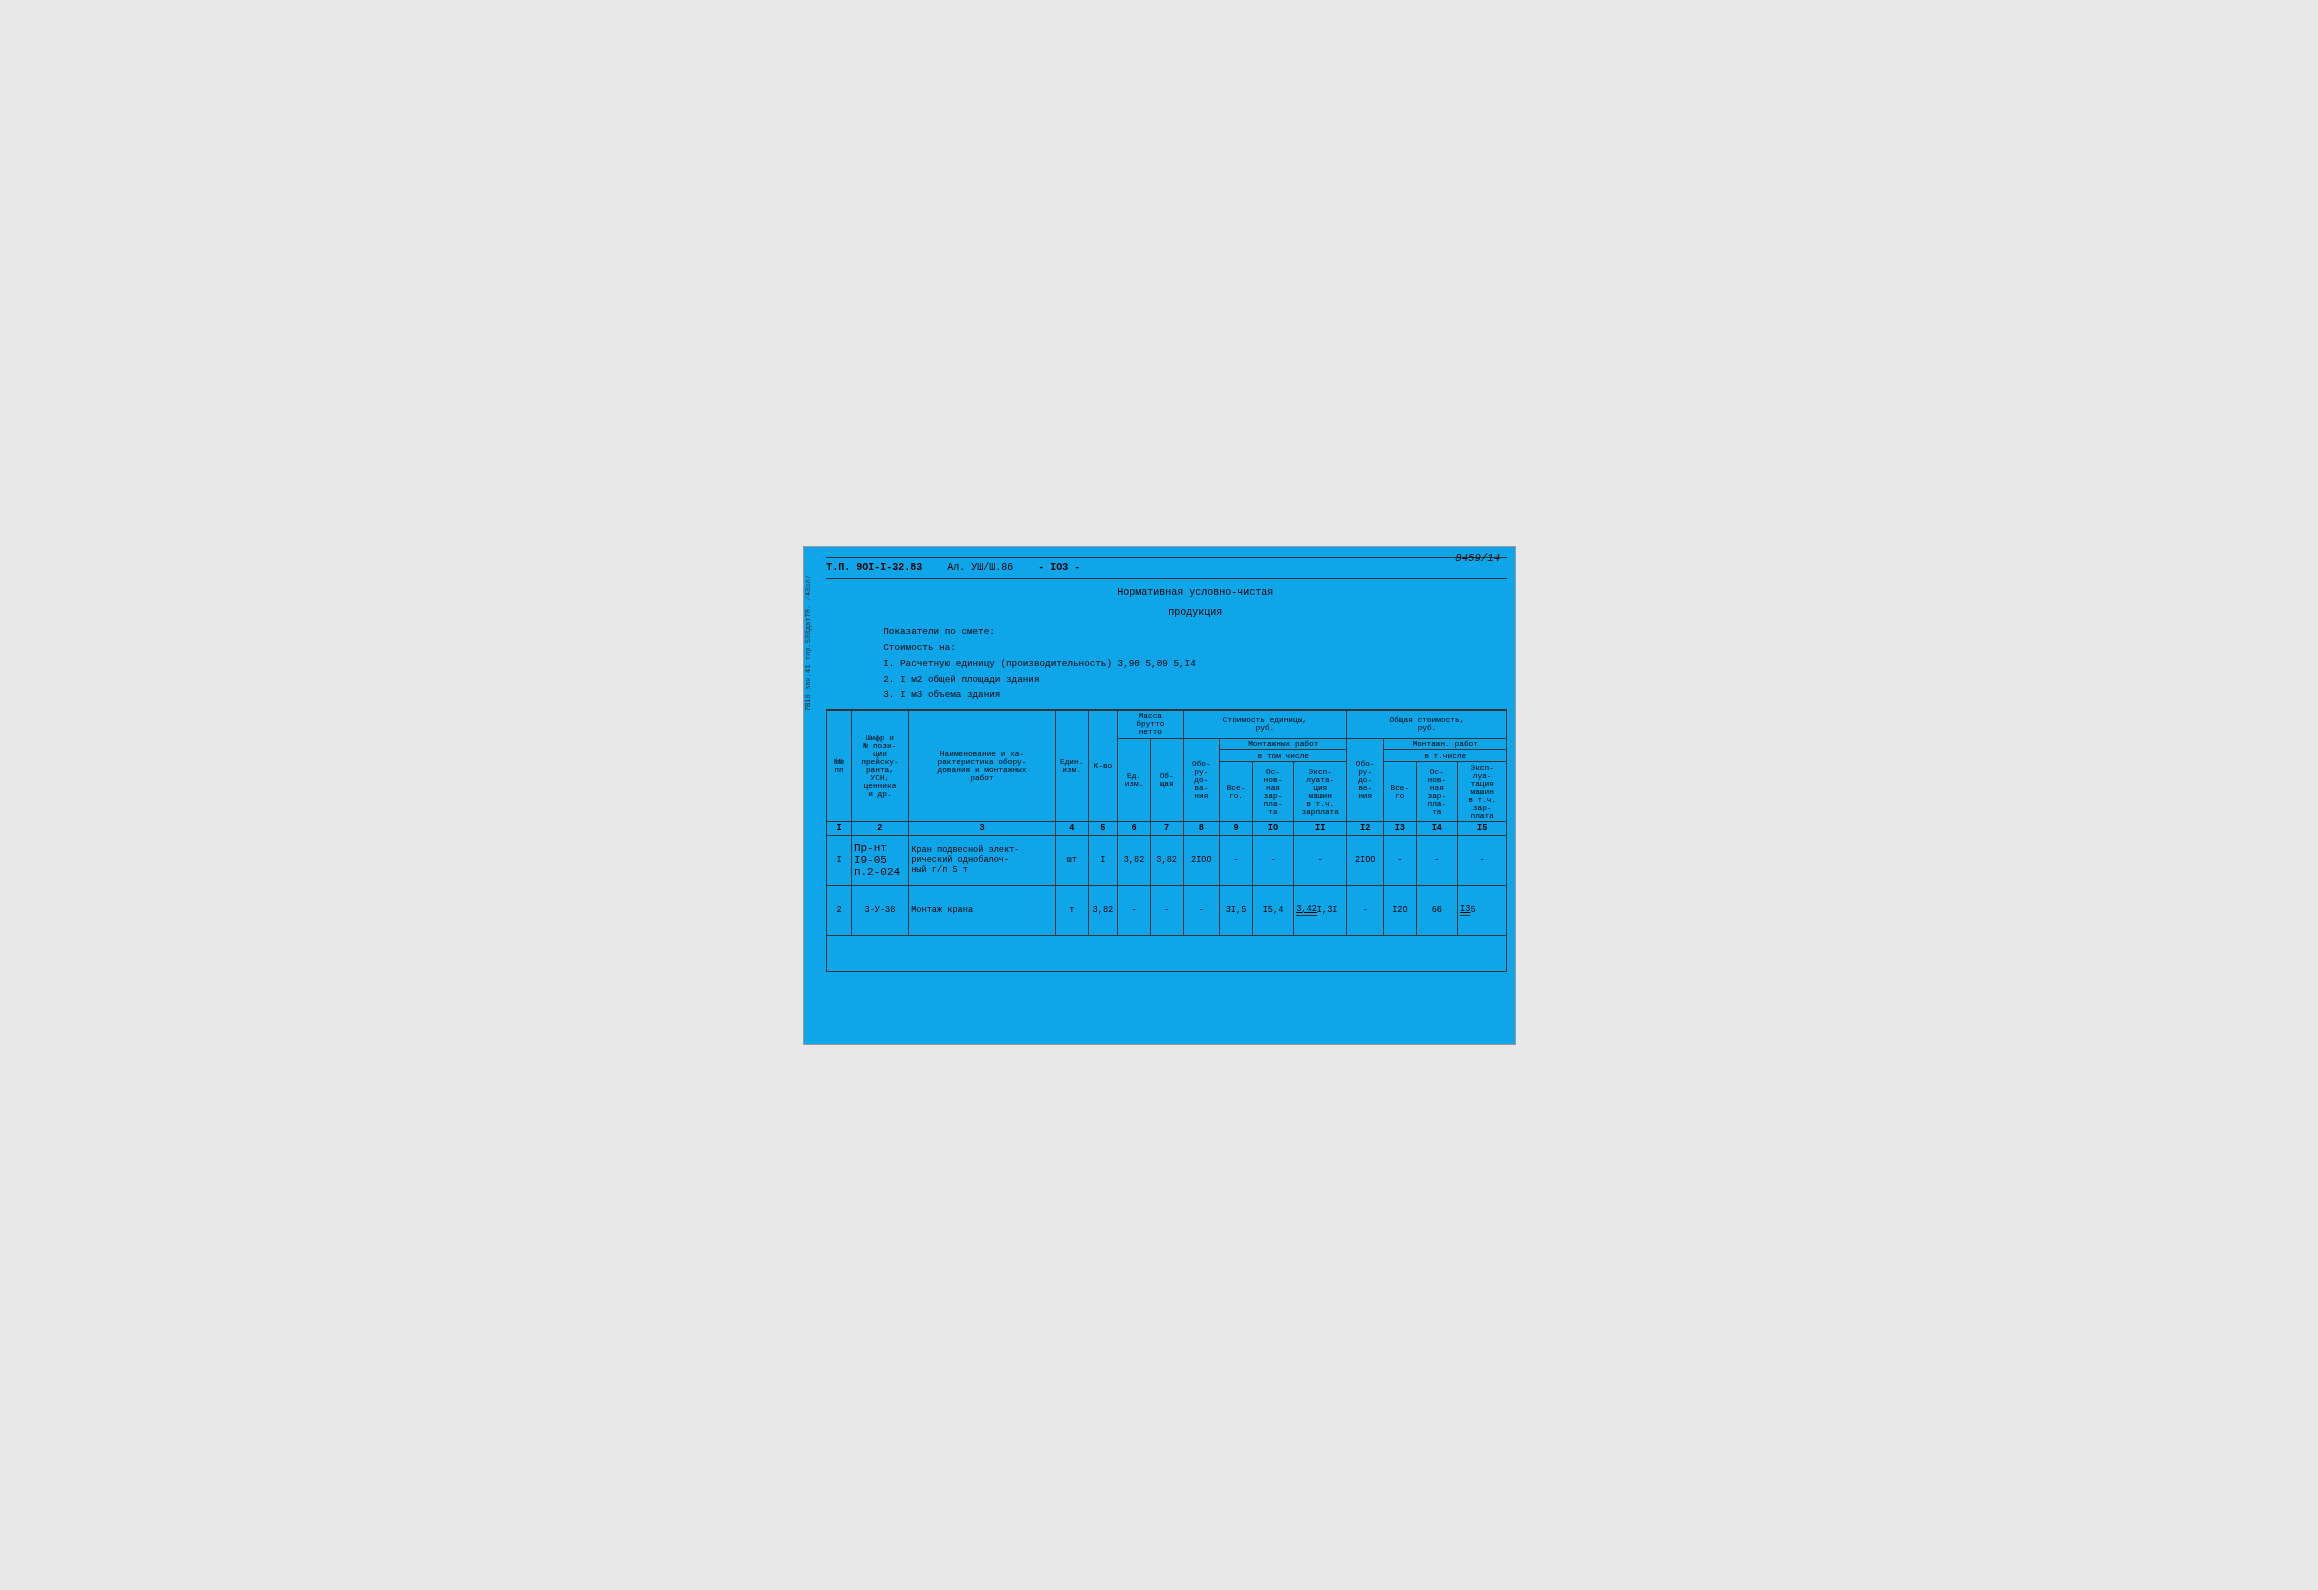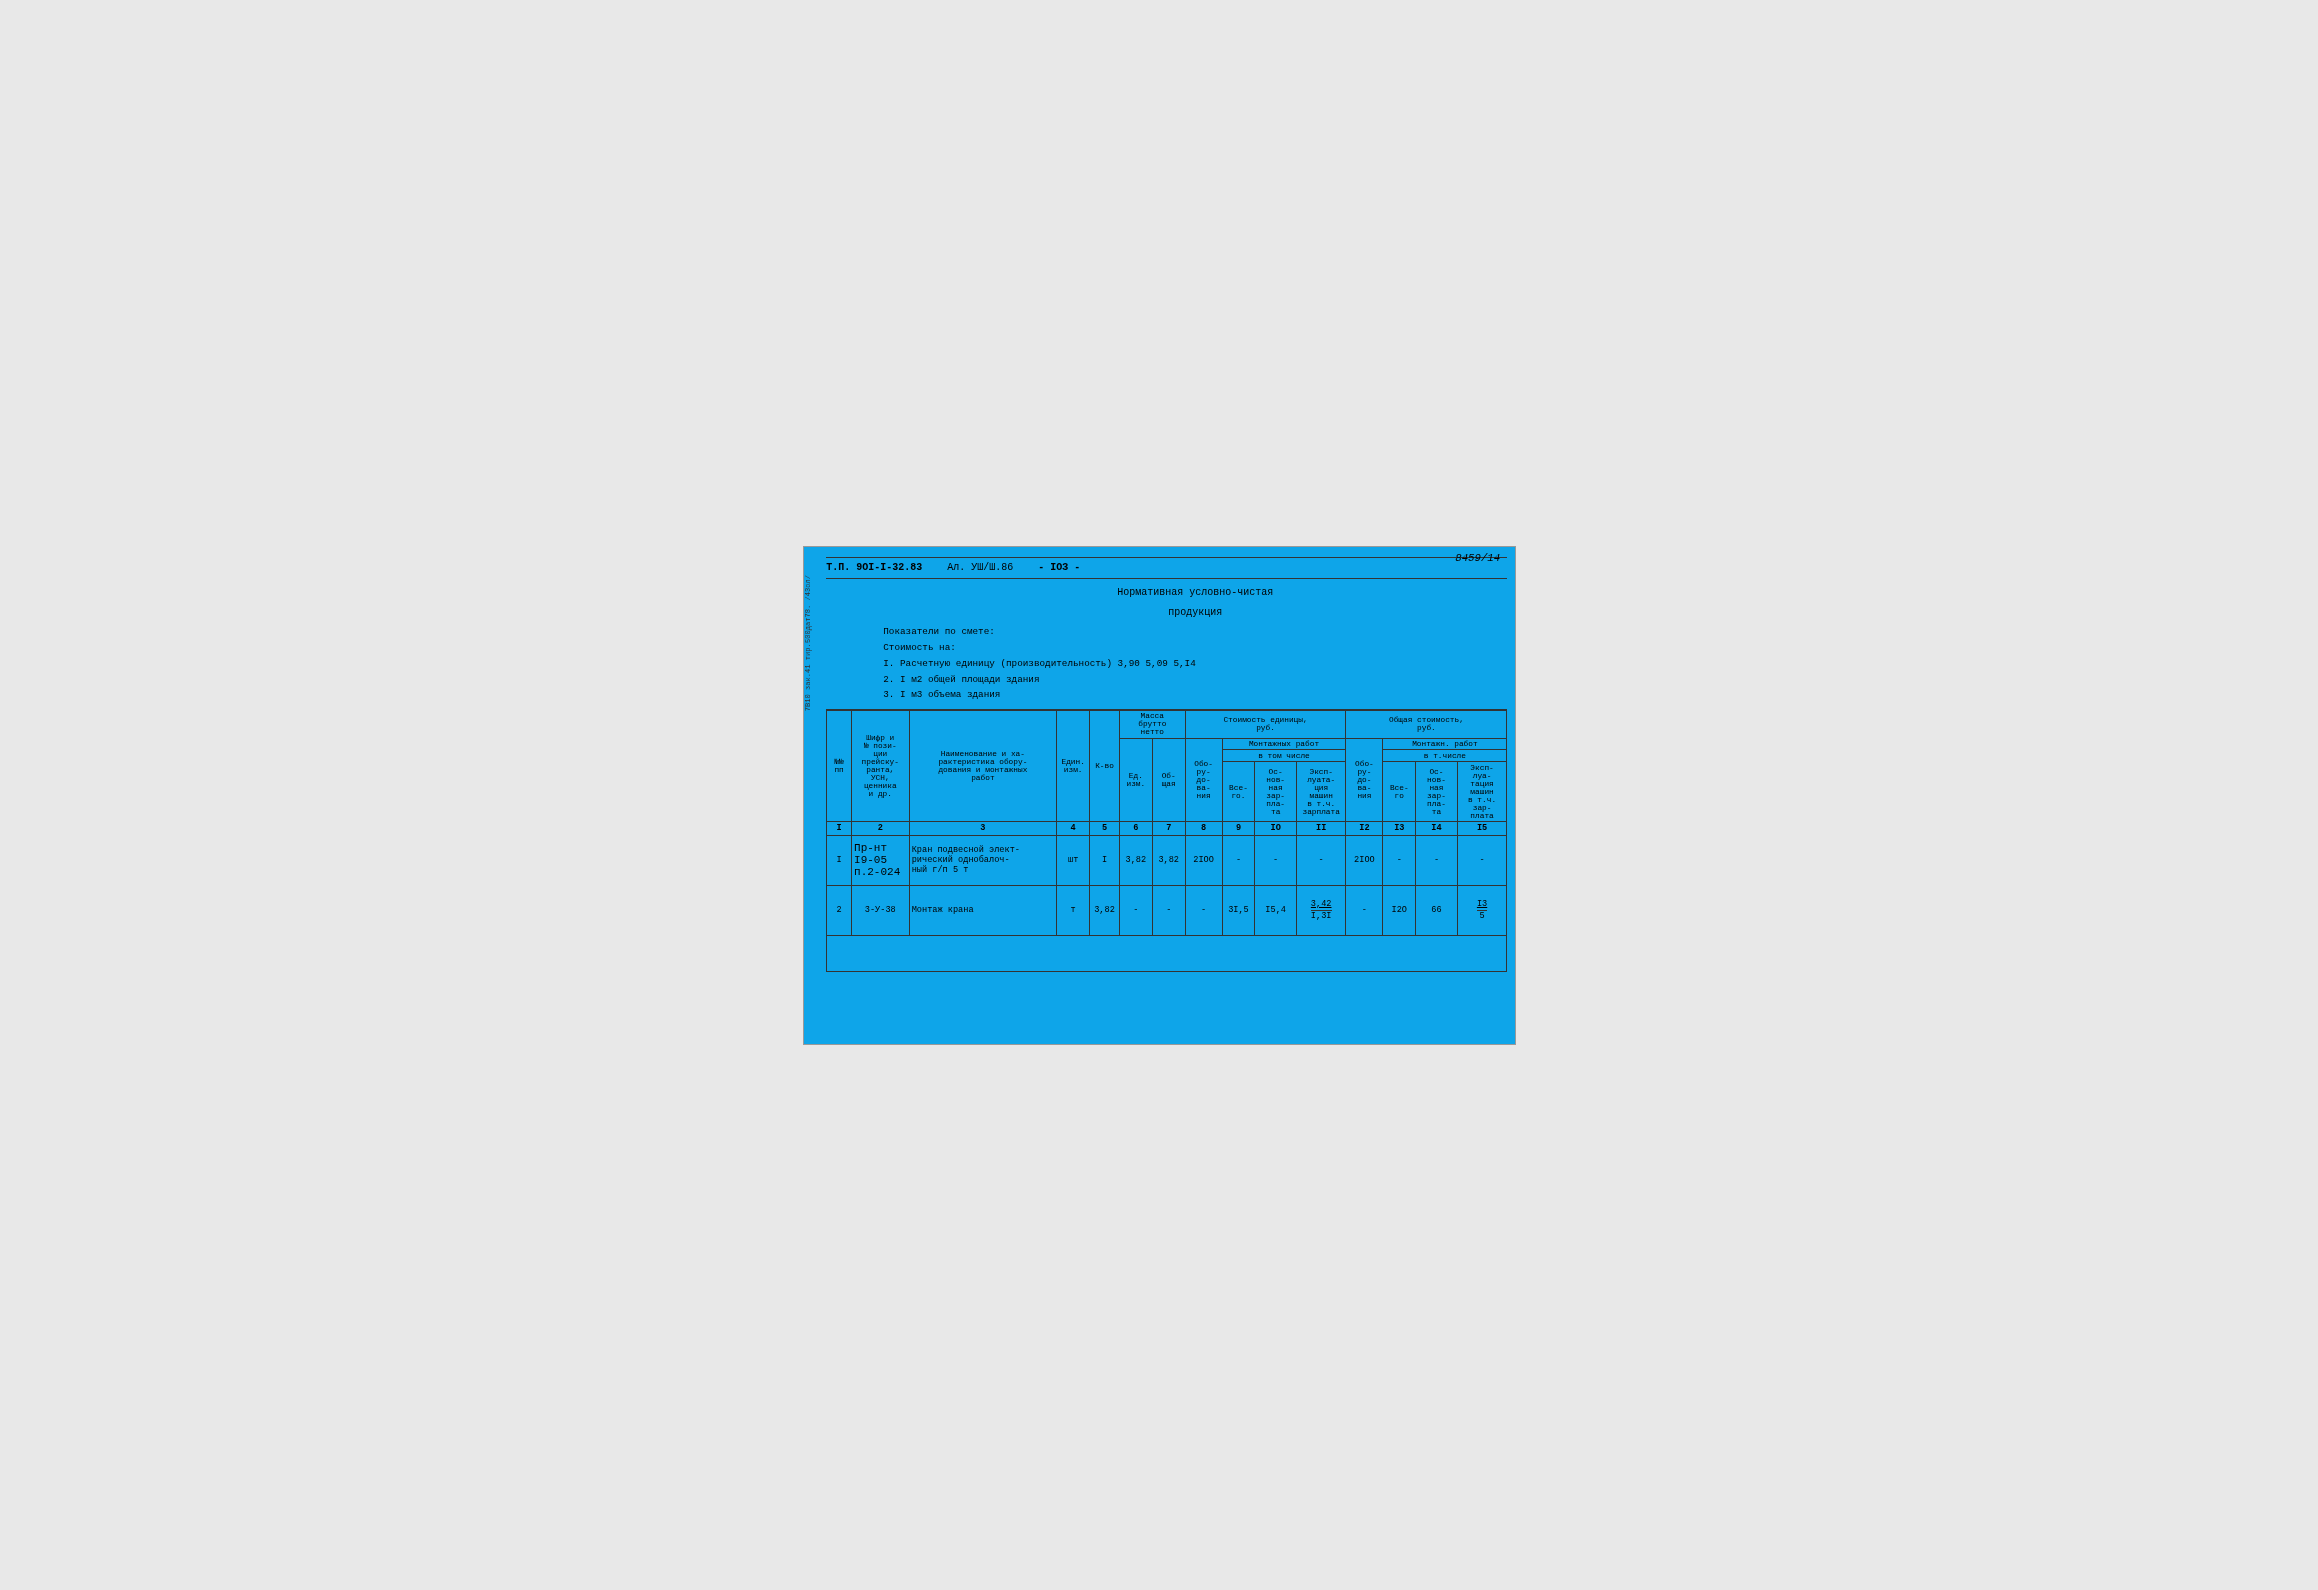--- a/index.html
+++ b/index.html
@@ -104,21 +104,20 @@
       padding: 2.9px 2.1px;
     }
     .data-row td.left-align {
       text-align: left;
     }
     .data-row td.center-align {
       text-align: center;
     }
     .fraction {
       display: flex;
-      flex-direction: column;
       align-items: center;
       line-height: 1.1;
     }
     .fraction .numer { border-bottom: 0.7px solid #333; padding-bottom: 0.7px; text-decoration: underline; }
     .fraction .denom { padding-top: 0.7px; }
   </style>
 </head>
 <body>
 
 <div class="page">

